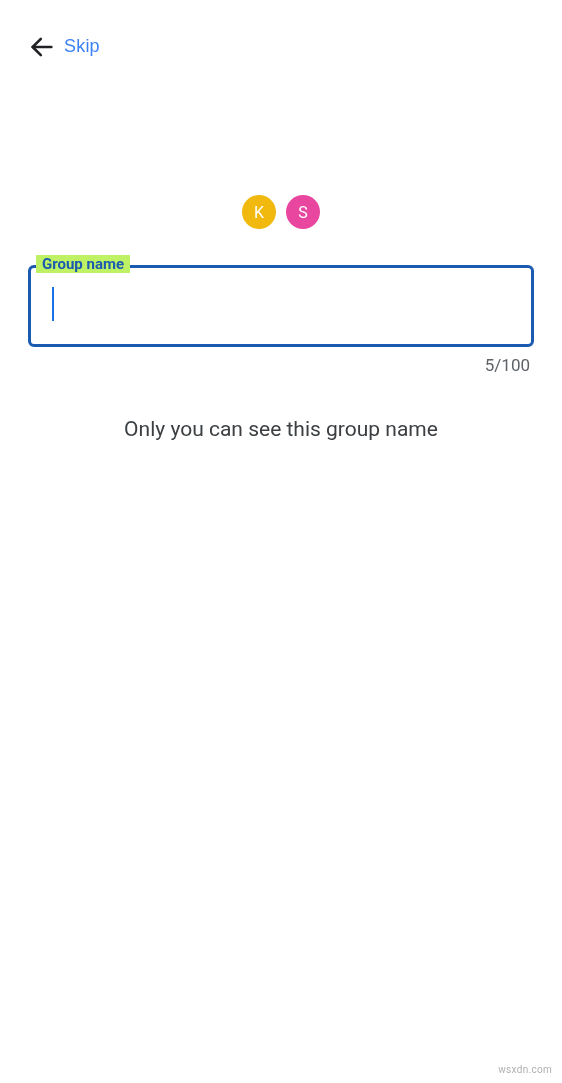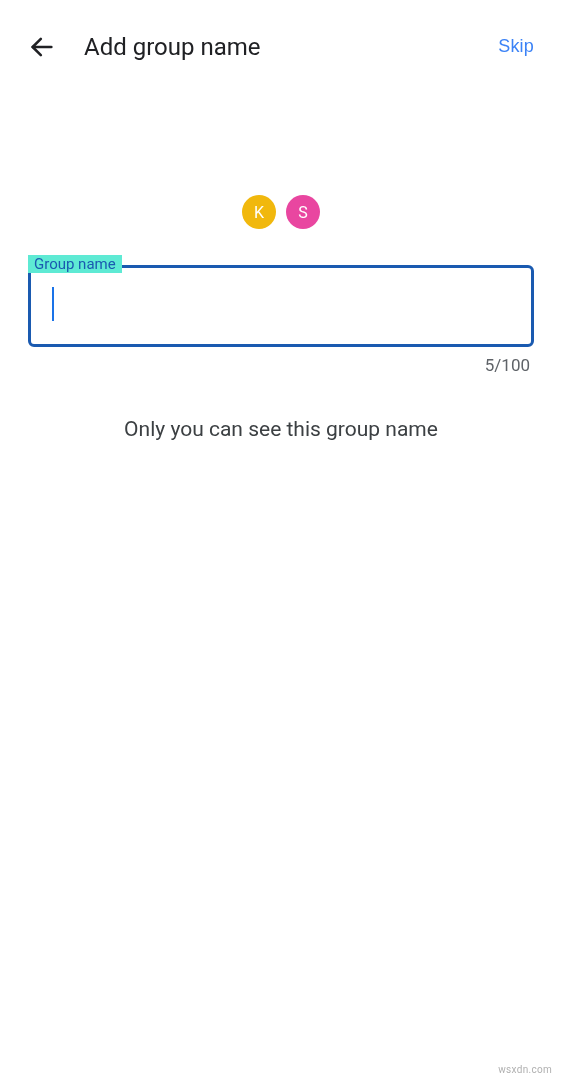--- a/index.html
+++ b/index.html
@@ -72,26 +72,27 @@
     }
     .avatar-0 { background: #f1b80d; }
     .avatar-1 { background: #e946a0; }
     .input-wrapper {
       position: relative;
       margin-bottom: 6px;
     }
     .input-label {
       position: absolute;
       top: -10px;
-      left: 0;
-      background: #5eead4;
+      left: 8px;
+      background: #bef264;
       padding: 0 6px;
       font-size: 15px;
       color: #1a5ab0;
       z-index: 1;
+      font-weight: bold;
     }
     .group-input {
       width: 100%;
       border: 3px solid #1a5ab0;
       border-radius: 6px;
       padding: 26px 20px;
       font-size: 20px;
       outline: none;
       font-family: inherit;
       color: #202124;
@@ -136,21 +137,20 @@
 </head>
 <body>
 
 <div class="header">
   <button class="back-btn">
     <svg viewBox="0 0 24 24" fill="none" stroke="#202124" stroke-width="2.2" stroke-linecap="round" stroke-linejoin="round">
       <line x1="20" y1="12" x2="4" y2="12"></line>
       <polyline points="11 5 4 12 11 19"></polyline>
     </svg>
   </button>
-  <h1 class="page-title">Add group name</h1>
   <button class="skip-btn">Skip</button>
 </div>
 
 <div class="content">
 
   <div class="avatars">
     <div class="avatar avatar-0">K</div>
     <div class="avatar avatar-1">S</div>
   </div>
 

